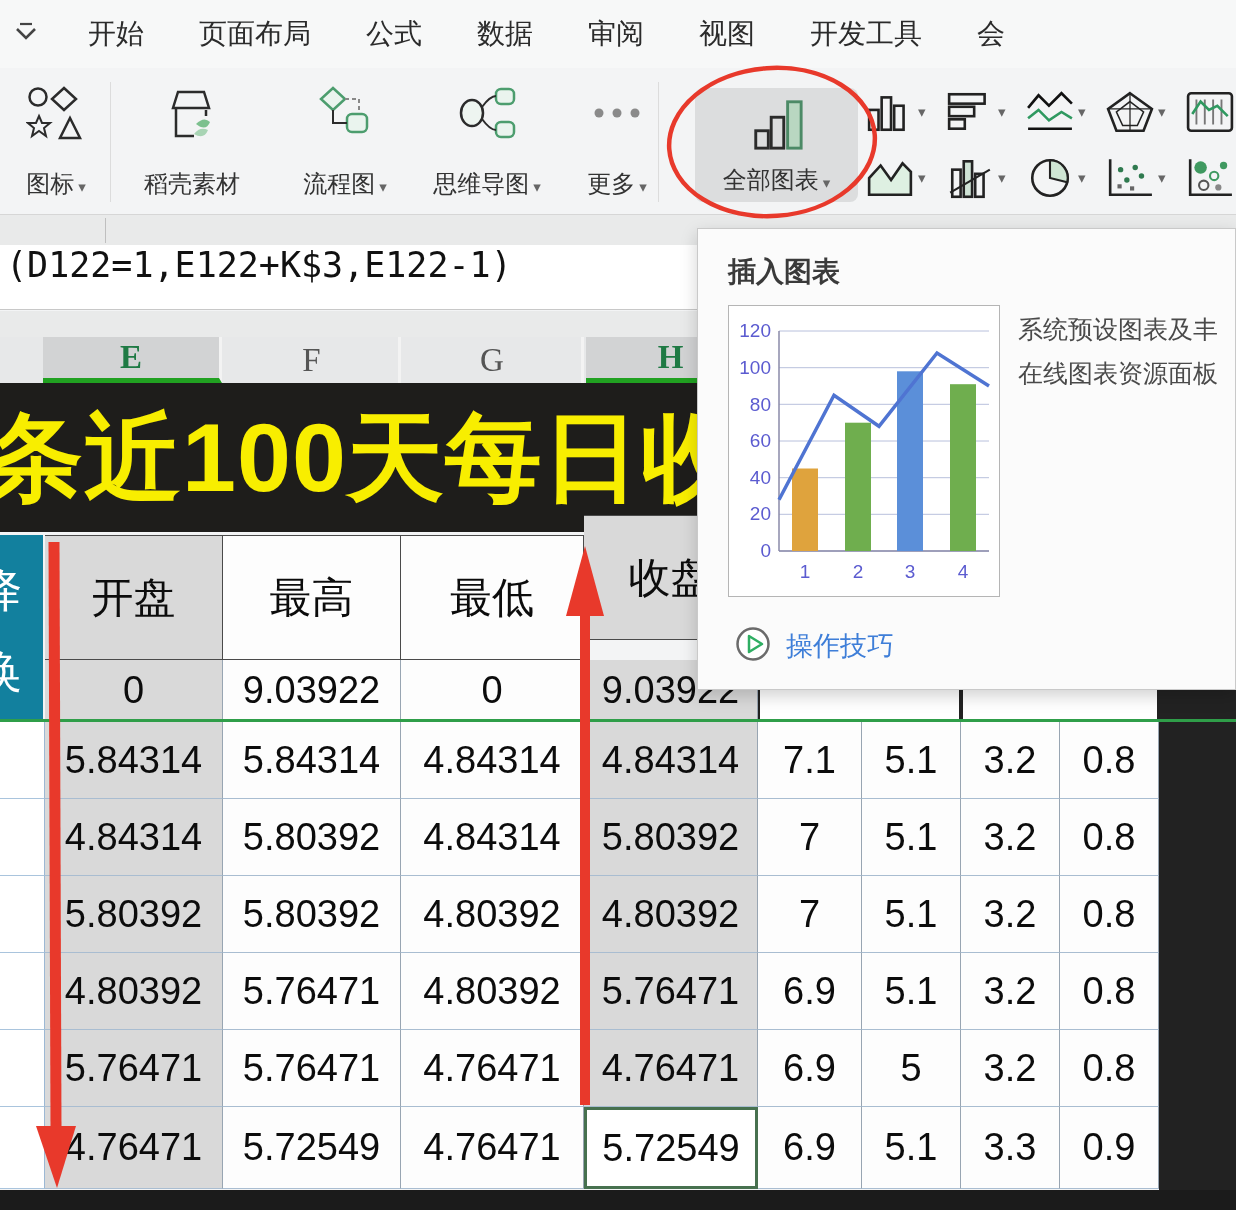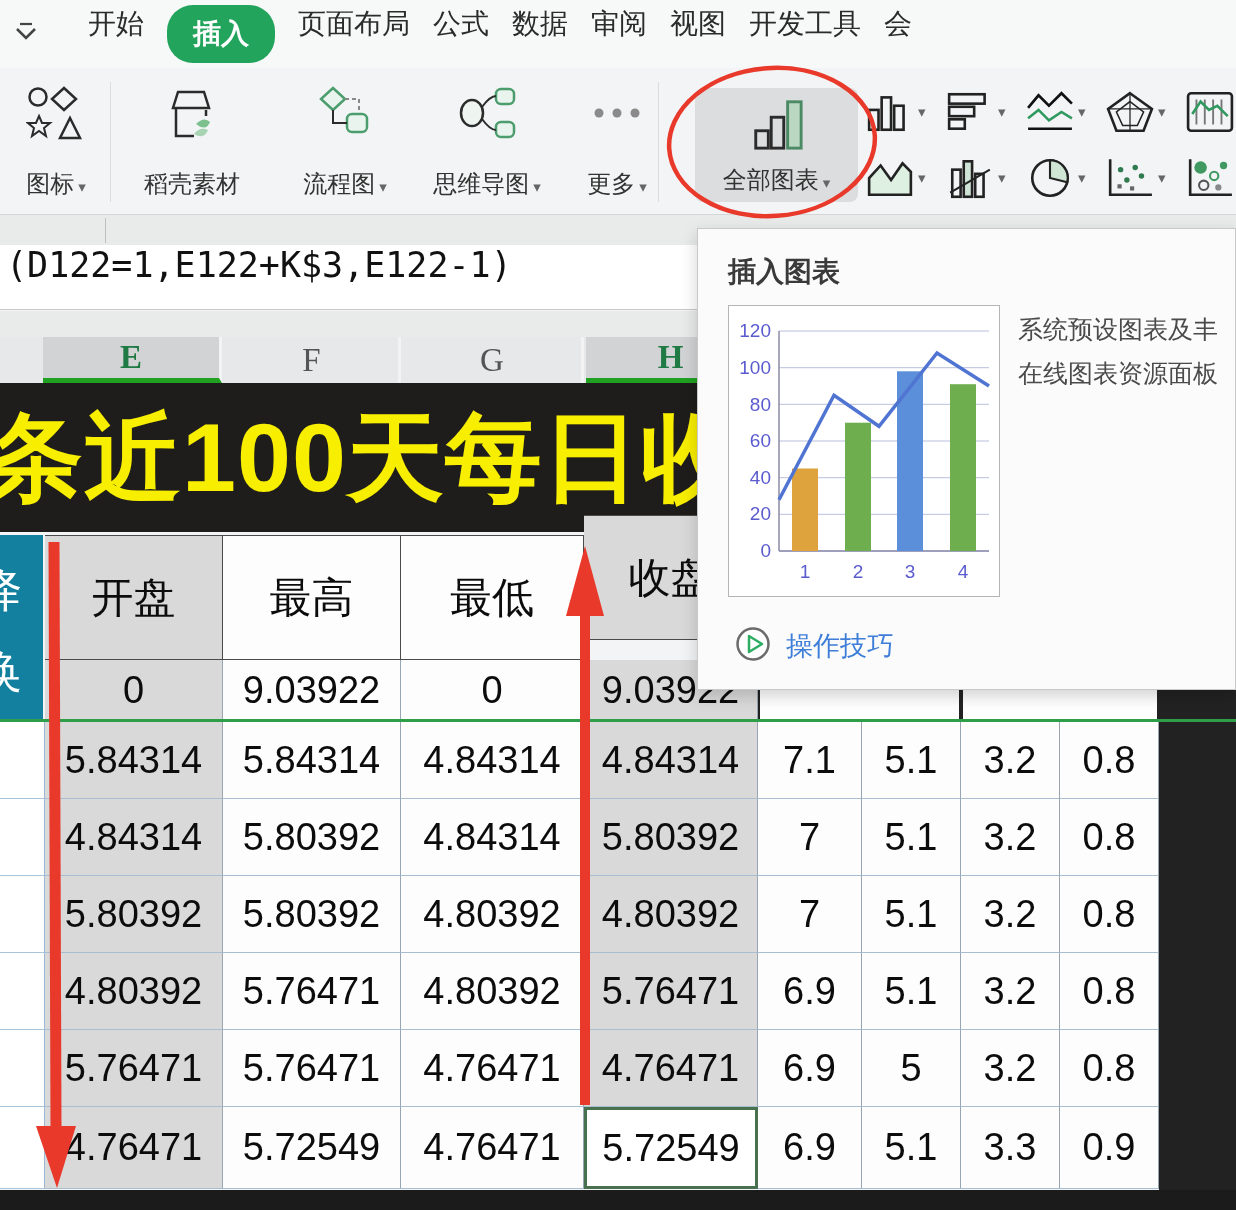--- a/index.html
+++ b/index.html
@@ -2,21 +2,21 @@
 <html><head>
 <meta charset="utf-8">
 <style>
   * { margin:0; padding:0; box-sizing:border-box; }
   body { font-family:"Liberation Sans", sans-serif; background:#888; }
   .screen { position:relative; width:1236px; height:1210px; background:#f3f4f5; overflow:hidden; }
   .abs { position:absolute; }
 
   
   .menubar { left:0; top:0; width:1236px; height:68px; background:#f7f8f8; display:flex; align-items:center; }
-  .menu-tabs { display:flex; align-items:flex-start; gap:23px; padding-left:88px; white-space:nowrap; }
+  .menu-tabs { display:flex; align-items:flex-end; gap:55px; padding-left:88px; white-space:nowrap; }
   .tab { font-size:28px; color:#2b2b2b; cursor:default; }
   .tab.active { background:#23a45c; color:#fff; padding:10px 26px; border-radius:26px; font-weight:600; }
   .chevron-btn { position:absolute; left:12px; top:20px; }
 
   
   .ribbon { left:0; top:68px; width:1236px; height:147px; background:#f3f4f5; border-bottom:1px solid #d6d6d6; }
   .rbtn { position:absolute; top:10px; height:128px; display:flex; flex-direction:column; align-items:center; justify-content:space-between; padding:8px 4px 6px; }
   .rbtn .lbl { font-size:24px; color:#333; white-space:nowrap; }
   .caret { font-size:15px; color:#666; margin-left:4px; }
   .rbtn-selected { background:#dcddde; border-radius:8px; }
@@ -77,21 +77,20 @@
 
   <div class="abs menubar">
     <div class="chevron-btn">
       <svg width="28" height="26" viewBox="0 0 28 26">
           <path d="M5 9 L14 18 L23 9" fill="none" stroke="#444" stroke-width="2.6"></path>
           <path d="M8 4 H20" stroke="#444" stroke-width="2.2"></path>
         </svg>
     </div>
     <div class="menu-tabs">
       <span class="tab">开始</span>
-      <span class="tab active">插入</span>
       <span class="tab">页面布局</span>
       <span class="tab">公式</span>
       <span class="tab">数据</span>
       <span class="tab">审阅</span>
       <span class="tab">视图</span>
       <span class="tab">开发工具</span>
       <span class="tab">会</span>
     </div>
   </div>
 

